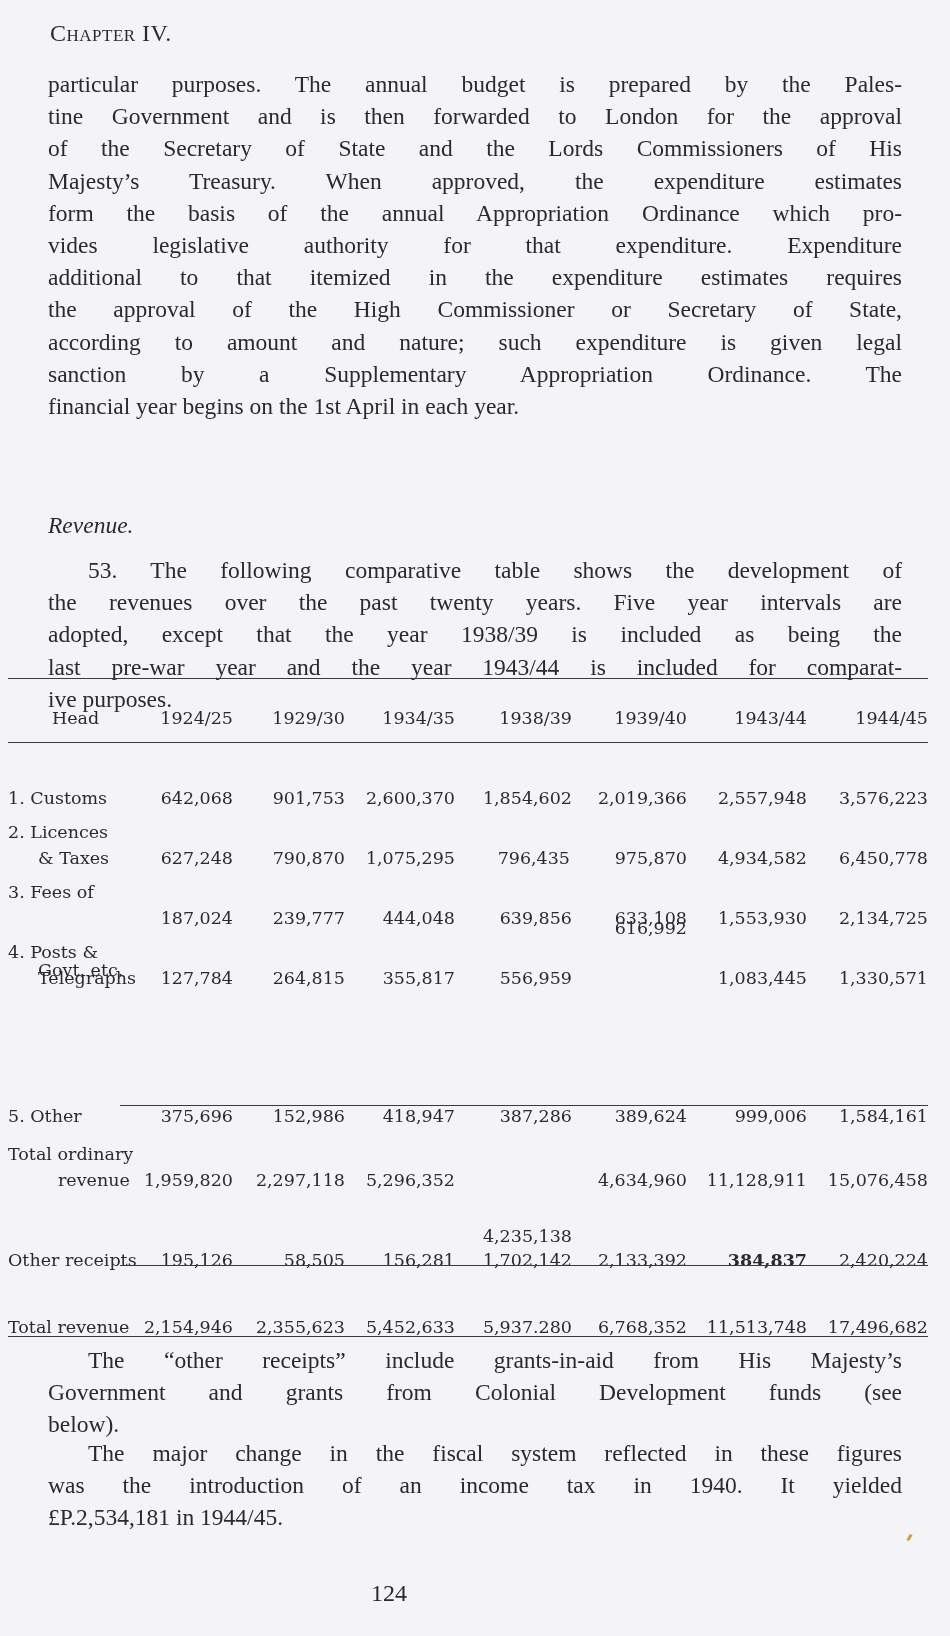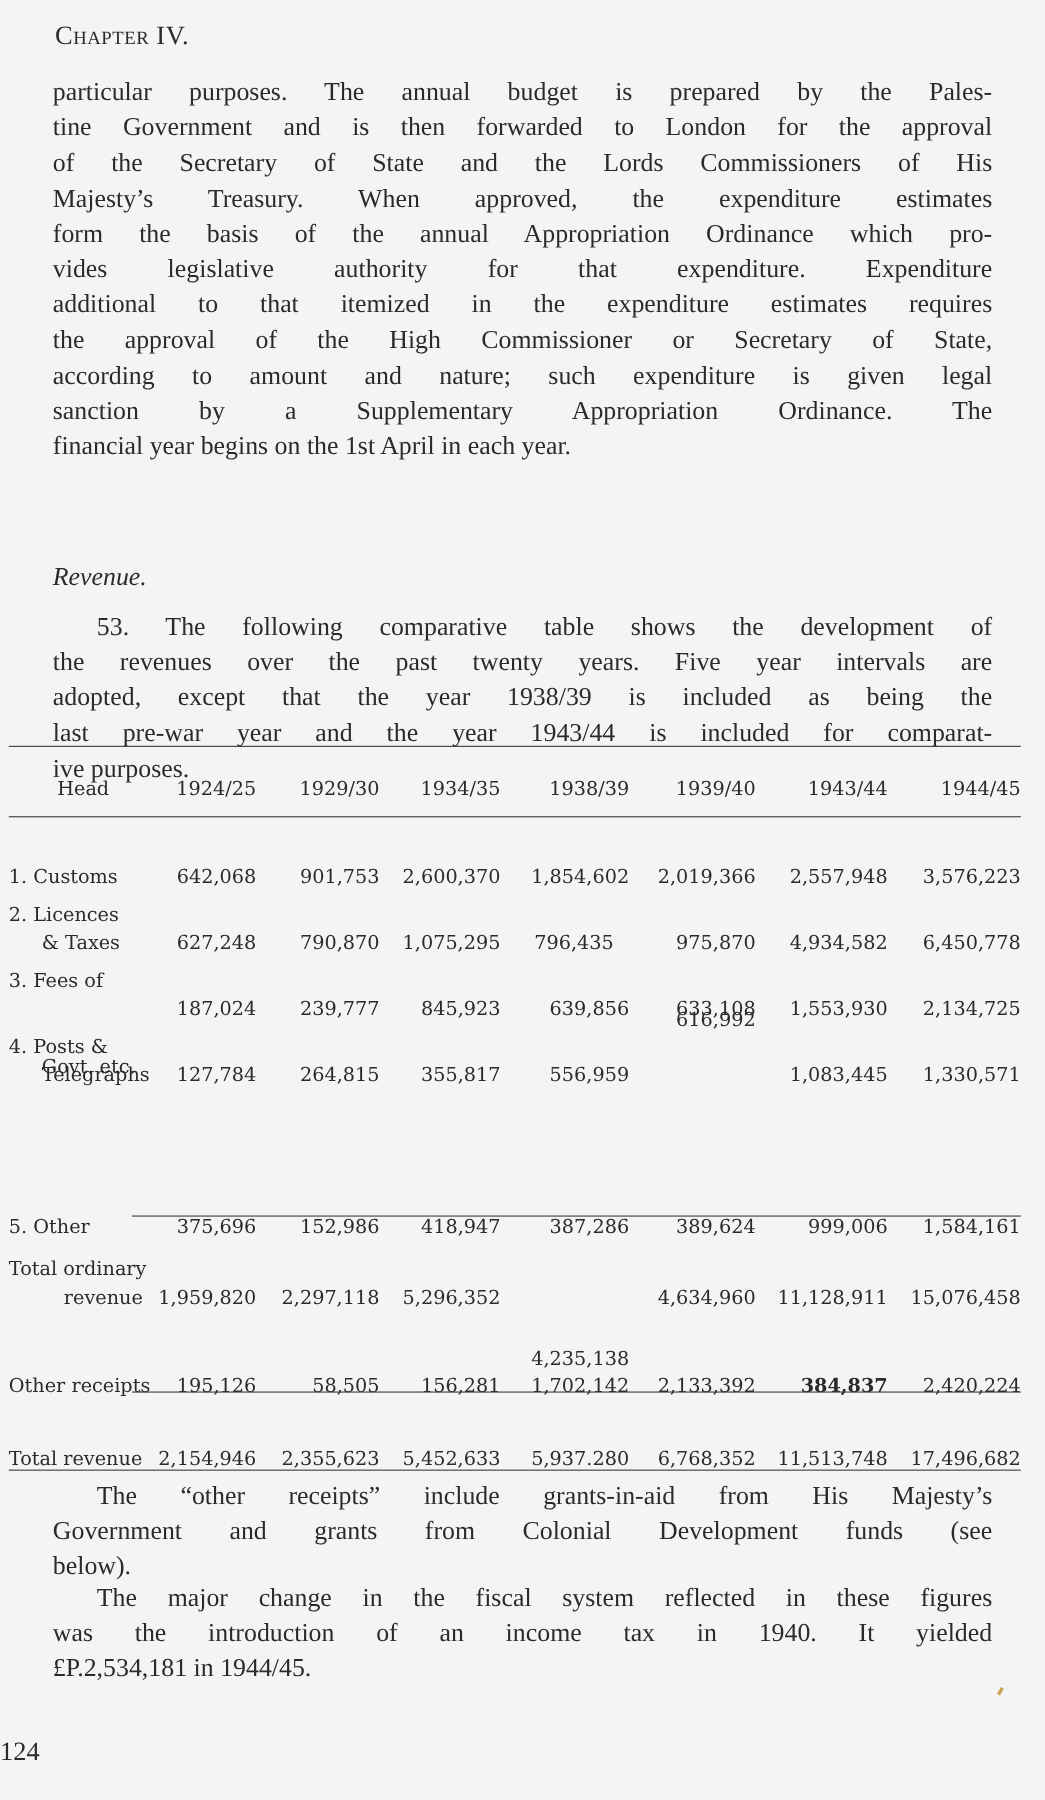--- a/index.html
+++ b/index.html
@@ -32,21 +32,21 @@
   .table-area { position: absolute; left: 0; top: 0; width: 950px; }
   .th, .td {
     position: absolute; font-size: 17.5px; white-space: nowrap;
     font-family: "DejaVu Serif", "Liberation Serif", serif;
   }
   .td.num, .th.num { text-align: right; }
   .row-label { position: absolute; font-size: 17.5px; white-space: nowrap; font-family: "DejaVu Serif", serif; }
 
   .p3 { top: 1344px; }
   .p4 { top: 1437px; }
-  .pageno { position: absolute; left: 0; width: 778px; top: 1580px; font-size: 24px; }
+  .pageno { position: absolute; left: 0; width: 778px; top: 1580px; text-align: center; font-size: 24px; }
   .speck { position: absolute; left: 908px; top: 1534px; width: 3px; height: 7px; background: #c9a24a; transform: rotate(30deg); }
 </style>
 </head>
 <body>
 
 <div class="page">
   <div class="header">Chapter IV.</div>
 
   <div class="para p1">
     <span class="line">particular purposes. The annual budget is prepared by the Pales-</span>
@@ -89,29 +89,29 @@
       <div class="td num" style="top: 788px; right: 495px;">2,600,370</div>
       <div class="td num" style="top: 788px; right: 378px;">1,854,602</div>
       <div class="td num" style="top: 788px; right: 263px;">2,019,366</div>
       <div class="td num" style="top: 788px; right: 143px;">2,557,948</div>
       <div class="td num" style="top: 788px; right: 22px;">3,576,223</div>
       <div class="row-label" style="top: 822px; left: 8px;">2. Licences</div>
       <div class="row-label" style="top: 848px; left: 38px;">&amp; Taxes</div>
       <div class="td num" style="top: 848px; right: 717px;">627,248</div>
       <div class="td num" style="top: 848px; right: 605px;">790,870</div>
       <div class="td num" style="top: 848px; right: 495px;">1,075,295</div>
-      <div class="td num" style="top: 848px; right: 392px;">796,435</div>
+      <div class="td num" style="top: 848px; right: 380px;">796,435</div>
       <div class="td num" style="top: 848px; right: 263px;">975,870</div>
       <div class="td num" style="top: 848px; right: 143px;">4,934,582</div>
       <div class="td num" style="top: 848px; right: 22px;">6,450,778</div>
       <div class="row-label" style="top: 882px; left: 8px;">3. Fees of</div>
       <div class="row-label" style="top: 960px; left: 38px;">Govt. etc.</div>
       <div class="td num" style="top: 908px; right: 717px;">187,024</div>
       <div class="td num" style="top: 908px; right: 605px;">239,777</div>
-      <div class="td num" style="top: 908px; right: 495px;">845,923</div>
+      <div class="td num" style="top: 908px; right: 495px;">444,048</div>
       <div class="td num" style="top: 908px; right: 378px;">639,856</div>
       <div class="td num" style="top: 908px; right: 263px;">633,108</div>
       <div class="td num" style="top: 908px; right: 143px;">1,553,930</div>
       <div class="td num" style="top: 908px; right: 22px;">2,134,725</div>
       <div class="row-label" style="top: 942px; left: 8px;">4. Posts &amp;</div>
       <div class="row-label" style="top: 968px; left: 38px;">Telegraphs</div>
       <div class="td num" style="top: 968px; right: 717px;">127,784</div>
       <div class="td num" style="top: 968px; right: 605px;">264,815</div>
       <div class="td num" style="top: 968px; right: 495px;">355,817</div>
       <div class="td num" style="top: 968px; right: 378px;">556,959</div>

